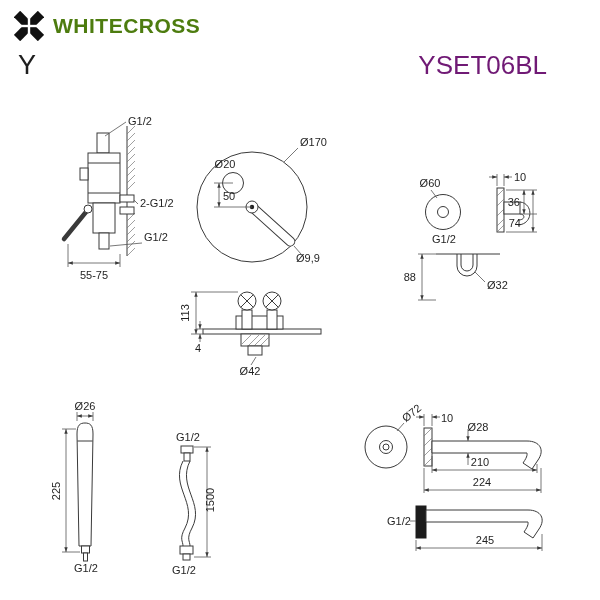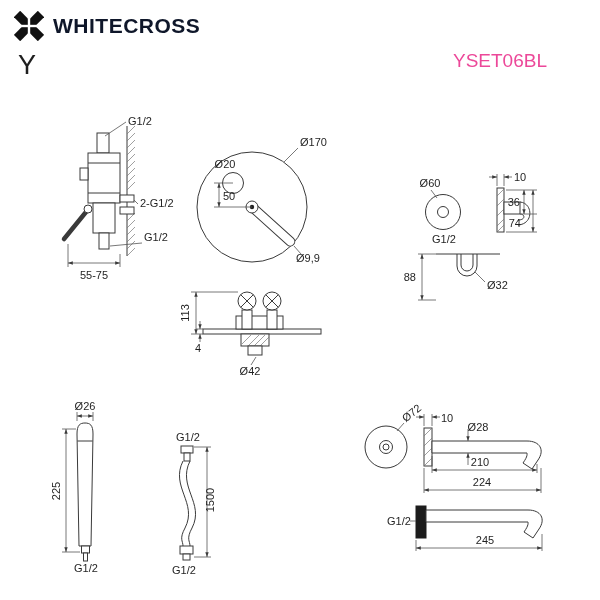--- a/index.html
+++ b/index.html
@@ -1,23 +1,23 @@
 <!DOCTYPE html>
 <html><head>
 <meta charset="utf-8">
 <style>
   * { margin:0; padding:0; box-sizing:border-box; }
   html,body { background:#ffffff; }
   body { width:600px; height:600px; font-family:"Liberation Sans", sans-serif; }
   .page { position:relative; width:600px; height:600px; background:#fff; overflow:hidden; }
 
   .brand-row { position:absolute; left:14px; top:11px; display:flex; align-items:center; gap:9px; }
-  .brand { font-size:21px; font-weight:bold; letter-spacing:.5px; color:#0f172a; }
+  .brand { font-size:21px; font-weight:bold; letter-spacing:.5px; color:#4d7c0f; }
   .series { position:absolute; left:18px; top:50px; font-size:27px; font-weight:500; color:#1f1f1f; }
-  .model  { position:absolute; right:53px; top:50px; font-size:19px; font-weight:500; color:#ec4899; }
+  .model  { position:absolute; right:53px; top:50px; font-size:26px; font-weight:500; color:#701a75; }
 
   .drawing { position:absolute; left:0; top:0; }
   .drawing line, .drawing path, .drawing rect, .drawing circle {
     stroke:#3a3a3a; fill:none; stroke-width:1;
   }
   .drawing .dim   { stroke:#555; stroke-width:.8; }
   .drawing .hatch { stroke:#777; stroke-width:.7; }
   .drawing .fw    { fill:#ffffff; }
   .drawing .dk    { fill:#1c1c1c; stroke:#1c1c1c; }
   .drawing .dot   { fill:#222; stroke:none; }

